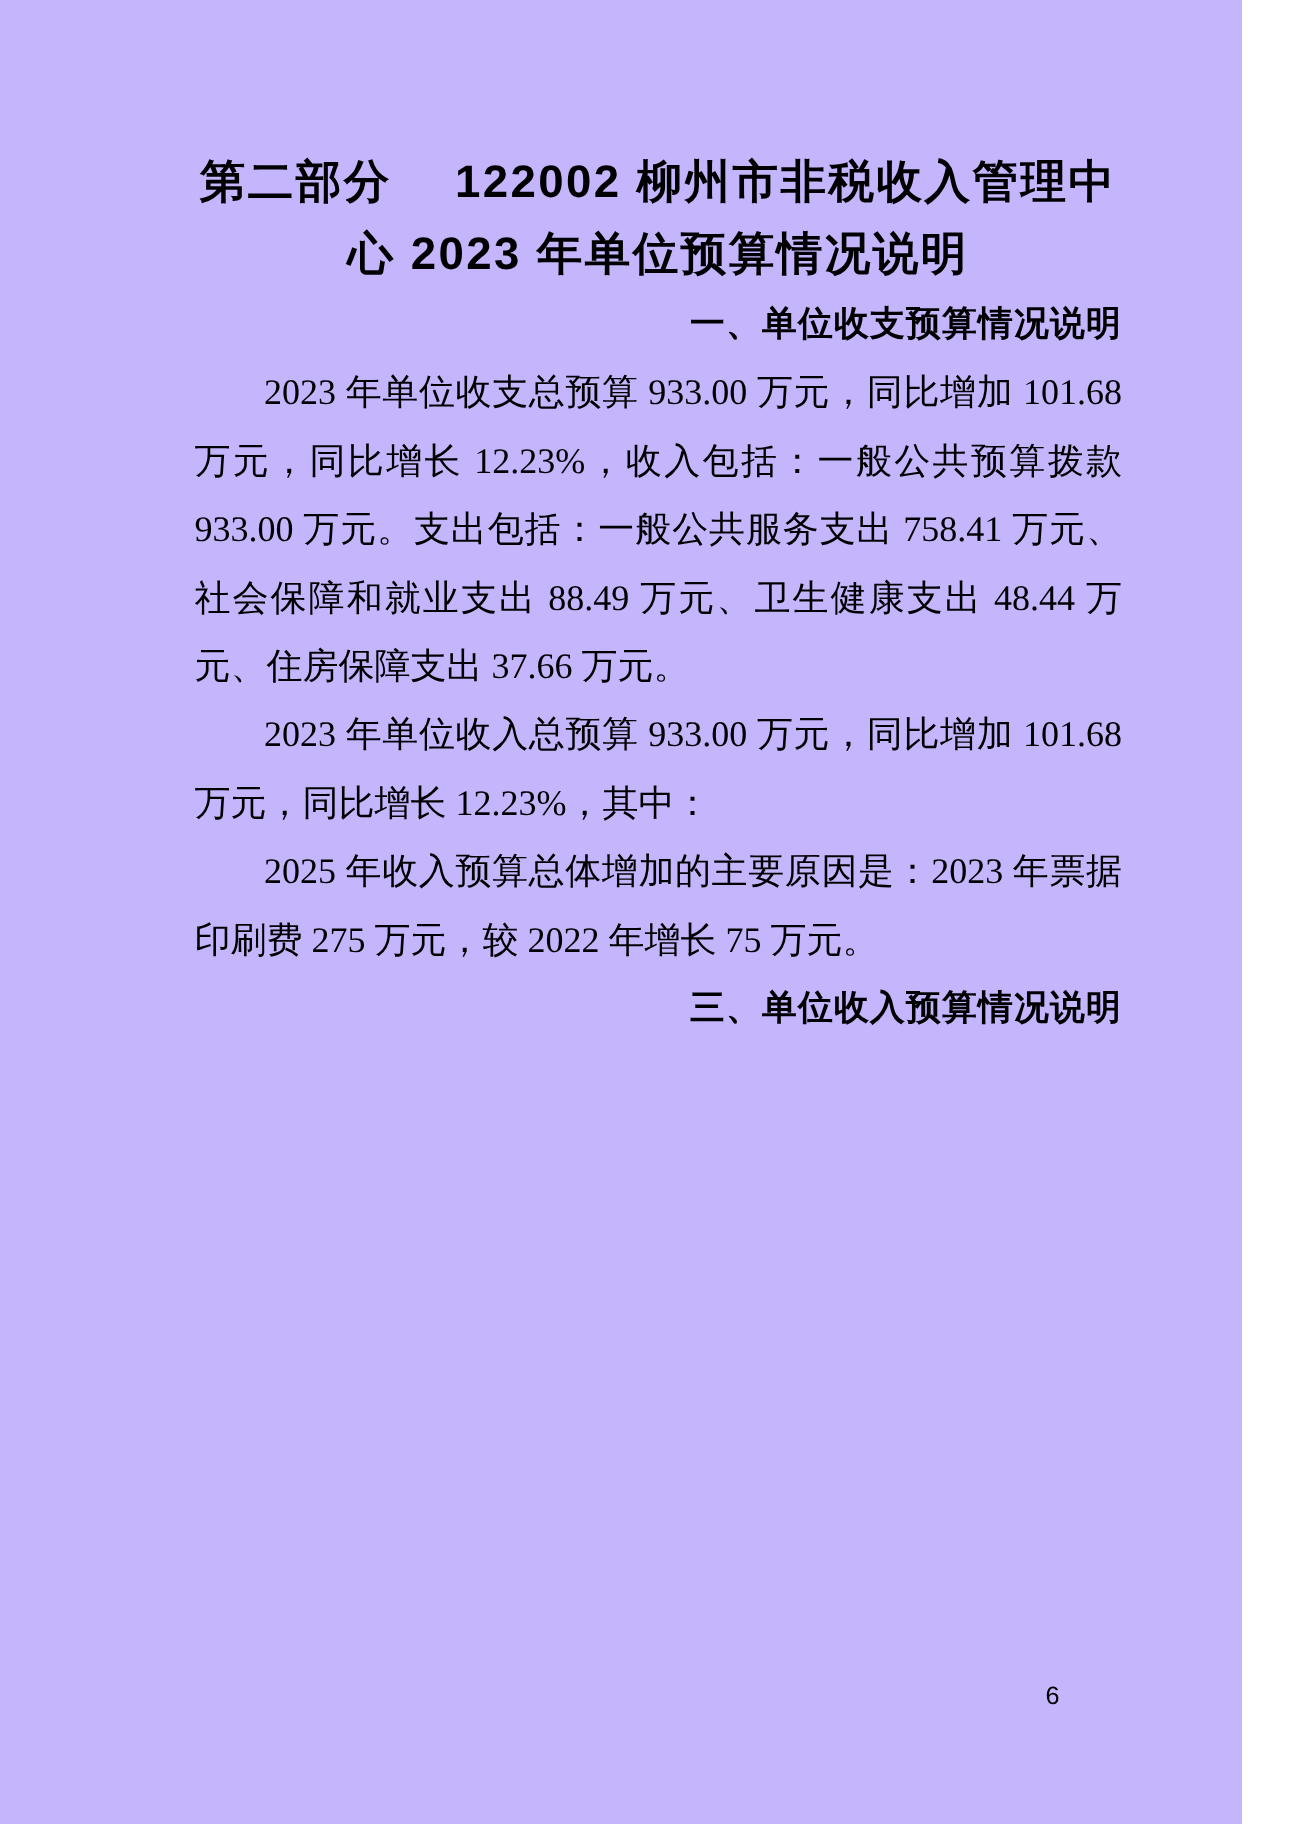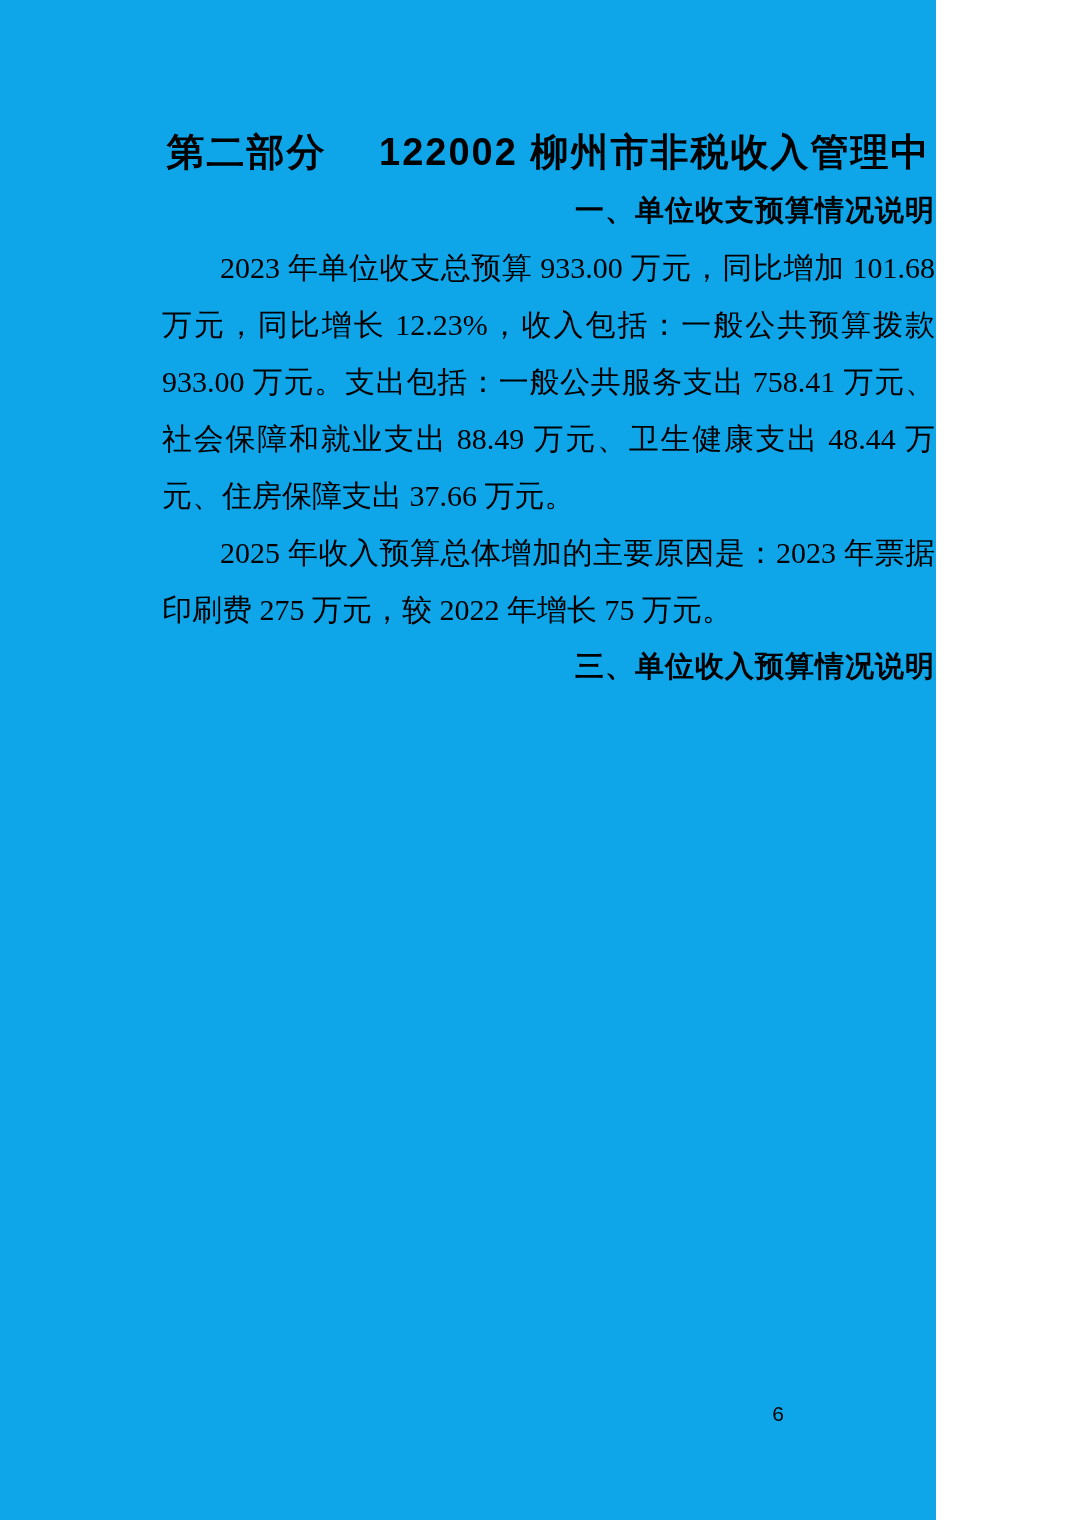--- a/index.html
+++ b/index.html
@@ -2,23 +2,23 @@
 <html><head>
 <meta charset="utf-8">
 <style>
   html, body {
     margin: 0;
     padding: 0;
     background: #ffffff;
   }
   .page {
     position: relative;
-    width: 936px;
+    width: 1035px;
     height: 1520px;
-    background: #0ea5e9;
+    background: #c4b5fd;
     color: #000000;
     overflow: hidden;
   }
   .content {
     position: absolute;
     left: 162px;
     top: 122px;
     width: 773px;
   }
   .doc-title {
@@ -65,27 +65,29 @@
   }
 </style>
 </head>
 <body>
 
 <div class="page">
   <div class="content">
 
     <div class="doc-title">
       <div>第二部分　 122002 柳州市非税收入管理中</div>
+      <div>心 2023 年单位预算情况说明</div>
     </div>
 
     <div class="section-heading">一、单位收支预算情况说明</div>
 
     <p class="body-para">2023 年单位收支总预算 933.00 万元，同比增加 101.68 万元，同比增长 12.23%，收入包括：一般公共预算拨款 933.00 万元。支出包括：一般公共服务支出 758.41 万元、社会保障和就业支出 88.49 万元、卫生健康支出 48.44 万元、住房保障支出 37.66 万元。</p>
 
 
+    <p class="body-para">2023 年单位收入总预算 933.00 万元，同比增加 101.68 万元，同比增长 12.23%，其中：</p>
 
 
     <p class="body-para">2025 年收入预算总体增加的主要原因是：2023 年票据印刷费 275 万元，较 2022 年增长 75 万元。</p>
 
     <div class="section-heading">三、单位收入预算情况说明</div>
 
   </div>
 
   <div class="page-number">6</div>
 </div>

